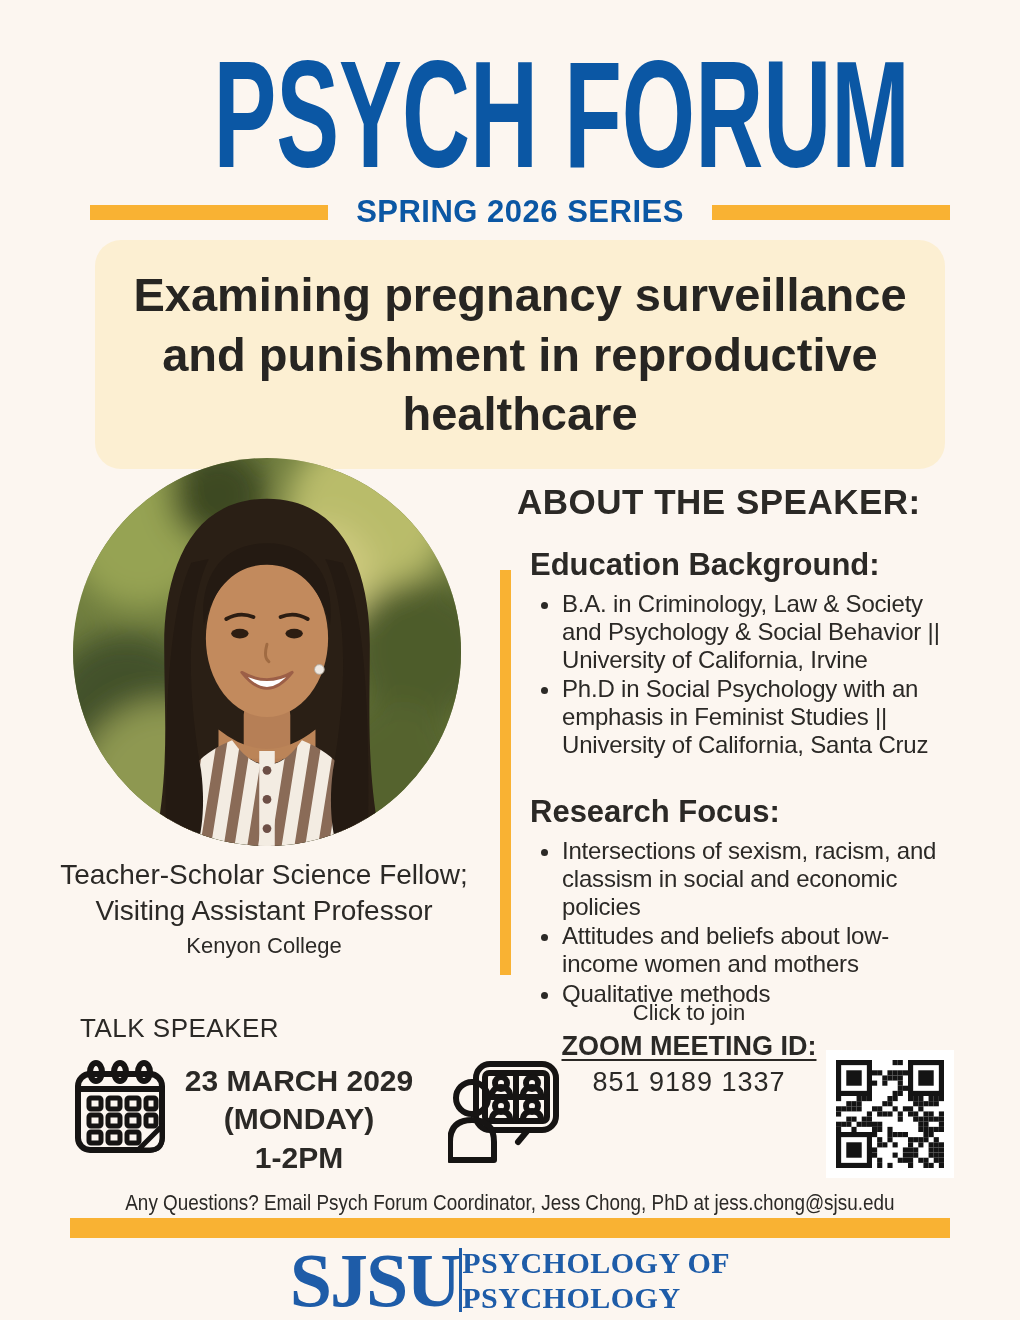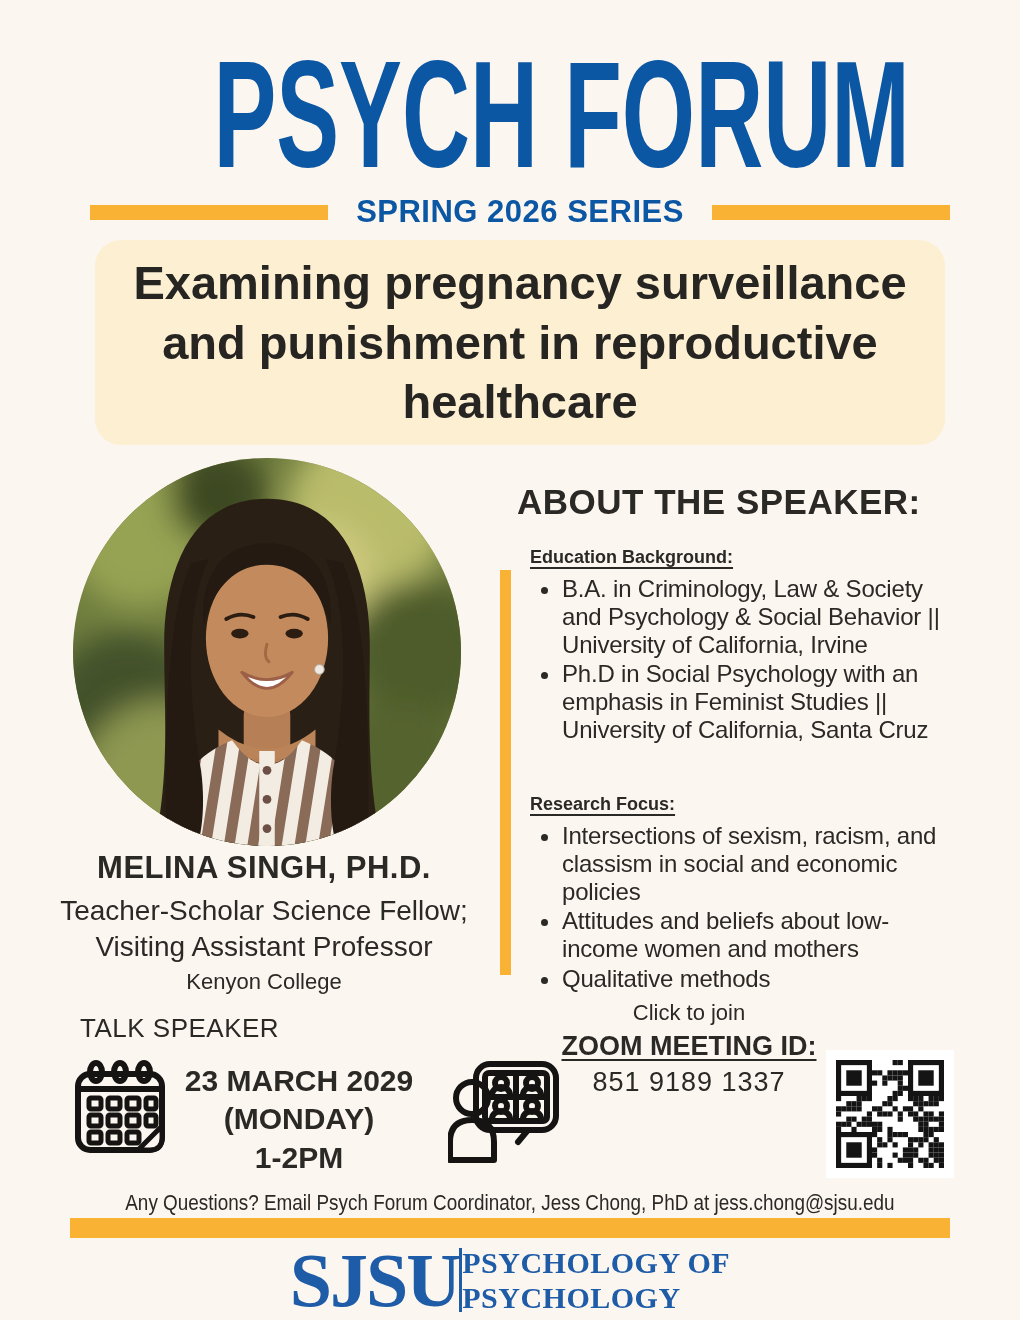--- a/index.html
+++ b/index.html
@@ -28,21 +28,21 @@
     position:absolute;top:194px;left:95px;width:850px;
     display:flex;align-items:center;justify-content:center;gap:28px;
   }
   .series-bar{height:15px;background:var(--accent-yellow);flex:0 0 238px;}
   .series-text{
     font-size:31px;font-weight:bold;color:var(--brand-blue);
     white-space:nowrap;letter-spacing:0.5px;
   }
   
   .talk-box{
-    position:absolute;left:95px;top:240px;width:850px;height:205px;
+    position:absolute;left:95px;top:240px;width:850px;height:229px;
     background:var(--box-cream);border-radius:26px;
     display:flex;align-items:center;justify-content:center;
     text-align:center;padding:16px 26px;
   }
   .talk-box p{font-size:47px;font-weight:bold;line-height:1.27;color:#272522;}
   
   .photo-wrap{position:absolute;left:73px;top:458px;width:388px;height:388px;}
   .photo-wrap svg{width:100%;height:100%;display:block;}
   
   .name-block{position:absolute;left:28px;top:850px;width:472px;text-align:center;}
@@ -55,21 +55,21 @@
     font-size:35px;font-weight:bold;letter-spacing:0.5px;
   }
   .about-vbar{
     position:absolute;left:500px;top:570px;width:11px;height:405px;
     background:var(--accent-yellow);
   }
   .about-section{position:absolute;left:530px;width:428px;}
   .about-section.edu{top:547px;}
   .about-section.res{top:794px;}
   .about-section h3{
-    font-size:18px;font-weight:bold;text-decoration:underline;
+    font-size:31px;font-weight:bold;
     text-decoration-thickness:2px;text-underline-offset:4px;
   }
   .about-section ul{margin:7px 0 0 0;padding-left:32px;}
   .about-section li{
     font-size:24px;line-height:1.16;letter-spacing:-0.2px;margin-bottom:2px;
   }
   
   .details-heading{position:absolute;left:80px;top:1013px;font-size:26px;letter-spacing:0.5px;}
   .cal-icon{position:absolute;left:70px;top:1058px;width:100px;height:100px;}
   .date-block{
@@ -175,21 +175,20 @@
         <circle cx="254" cy="218" r="5" fill="#efe9e2" stroke="#b0a79c" stroke-width="1"></circle>
 
         <path d="M140,104 C118,150 116,232 132,322 C136,352 134,382 128,400 L96,400 C94,280 97,160 122,108 Z" fill="#241a12"></path>
         <path d="M260,104 C282,150 284,232 268,322 C264,352 266,382 272,400 L304,400 C306,280 303,160 278,108 Z" fill="#241a12"></path>
         <path d="M200,88 C148,88 130,130 135,172 C146,130 170,110 200,110 C230,110 254,130 265,172 C270,130 252,88 200,88 Z" fill="#241a12"></path>
       </g>
     </svg>
   </div>
 
   <div class="name-block">
-    <div class="speaker-name">MELINA SINGH, PH.D.</div>
     <div class="speaker-role">
       <span>Teacher-Scholar Science Fellow;</span><br>
       <span>Visiting Assistant Professor</span>
     </div>
     <div class="speaker-inst">Kenyon College</div>
   </div>
 
   <div class="about-heading">ABOUT THE SPEAKER:</div>
   <div class="about-vbar"></div>
 

